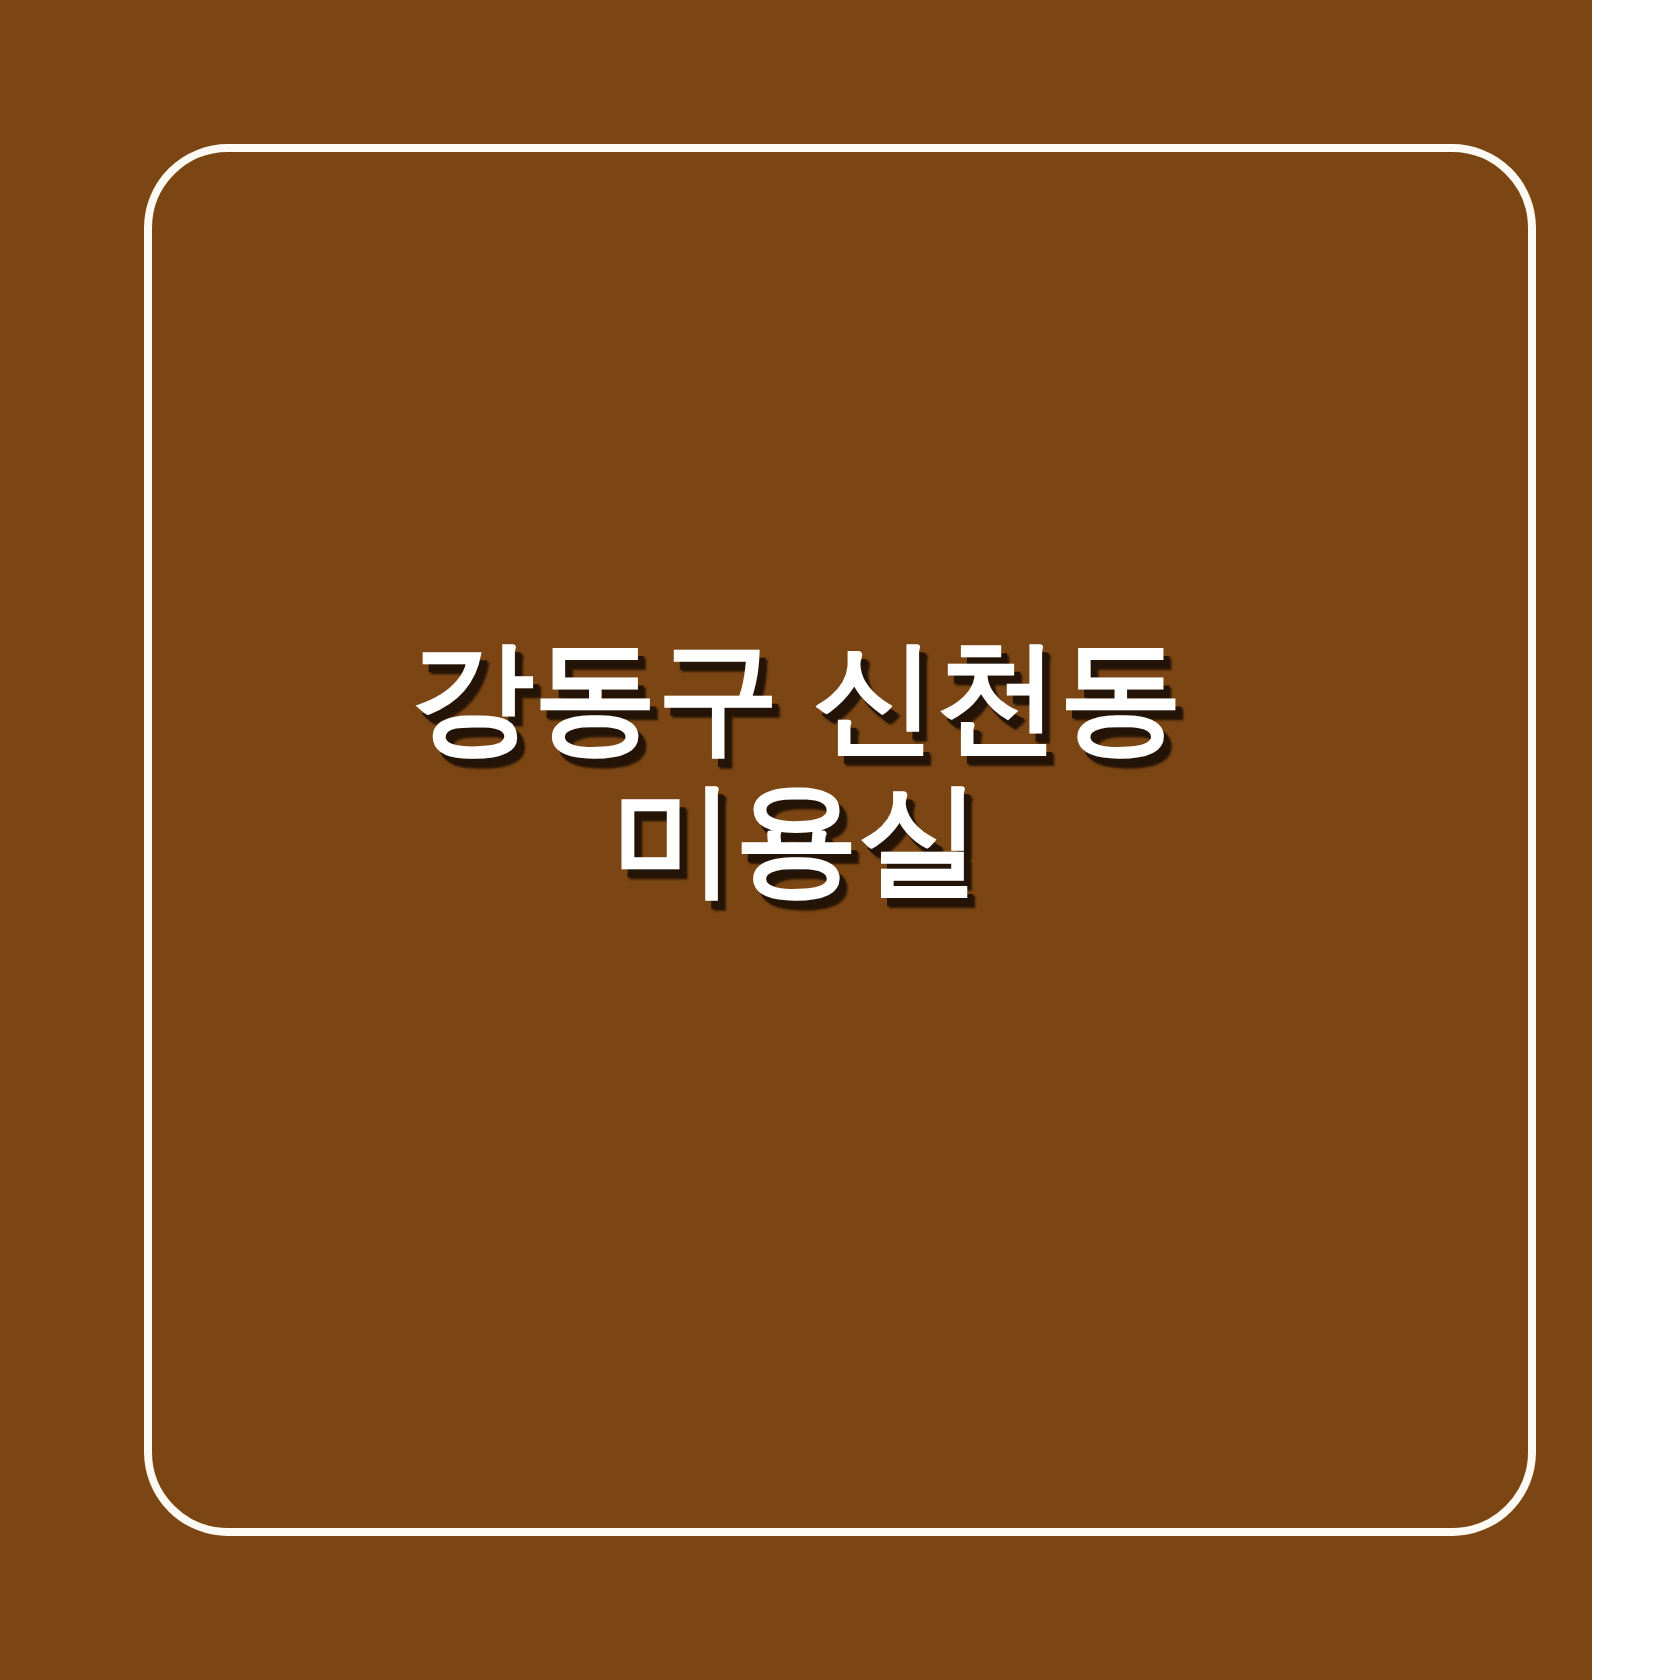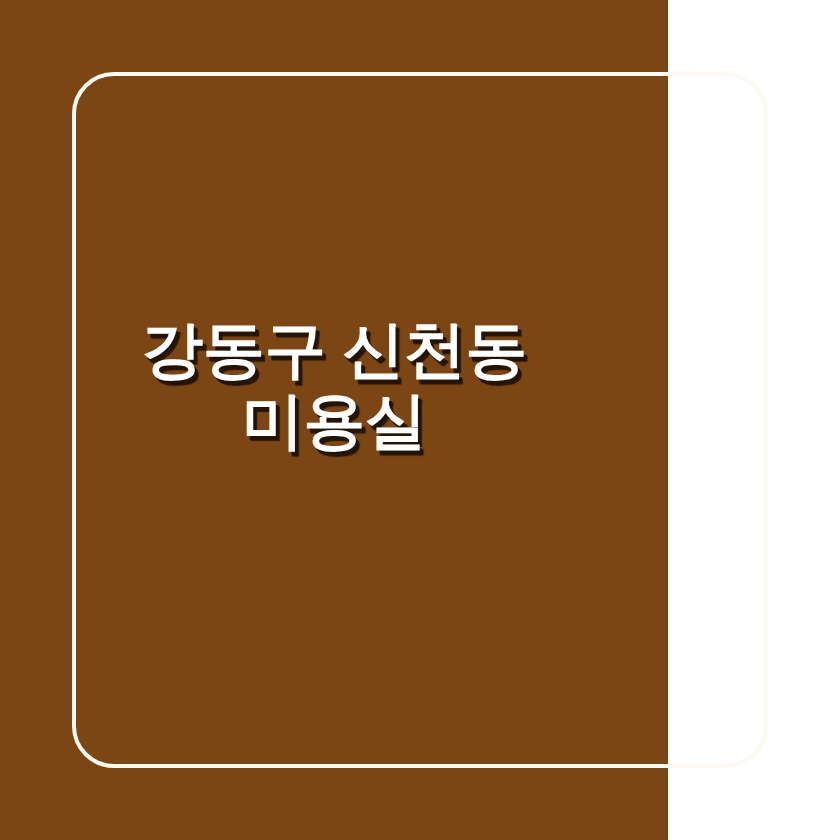--- a/index.html
+++ b/index.html
@@ -7,21 +7,21 @@
     padding: 0;
   }
   body {
     width: 840px;
     height: 840px;
     overflow: hidden;
     font-family: "Liberation Sans", "DejaVu Sans", sans-serif;
   }
   .thumbnail-canvas {
     position: relative;
-    width: 668px;
+    width: 796px;
     height: 840px;
     background: #7B4613;
     box-sizing: border-box;
   }
   .frame-border {
     position: absolute;
     left: 72px;
     top: 72px;
     width: 696px;
     height: 696px;

